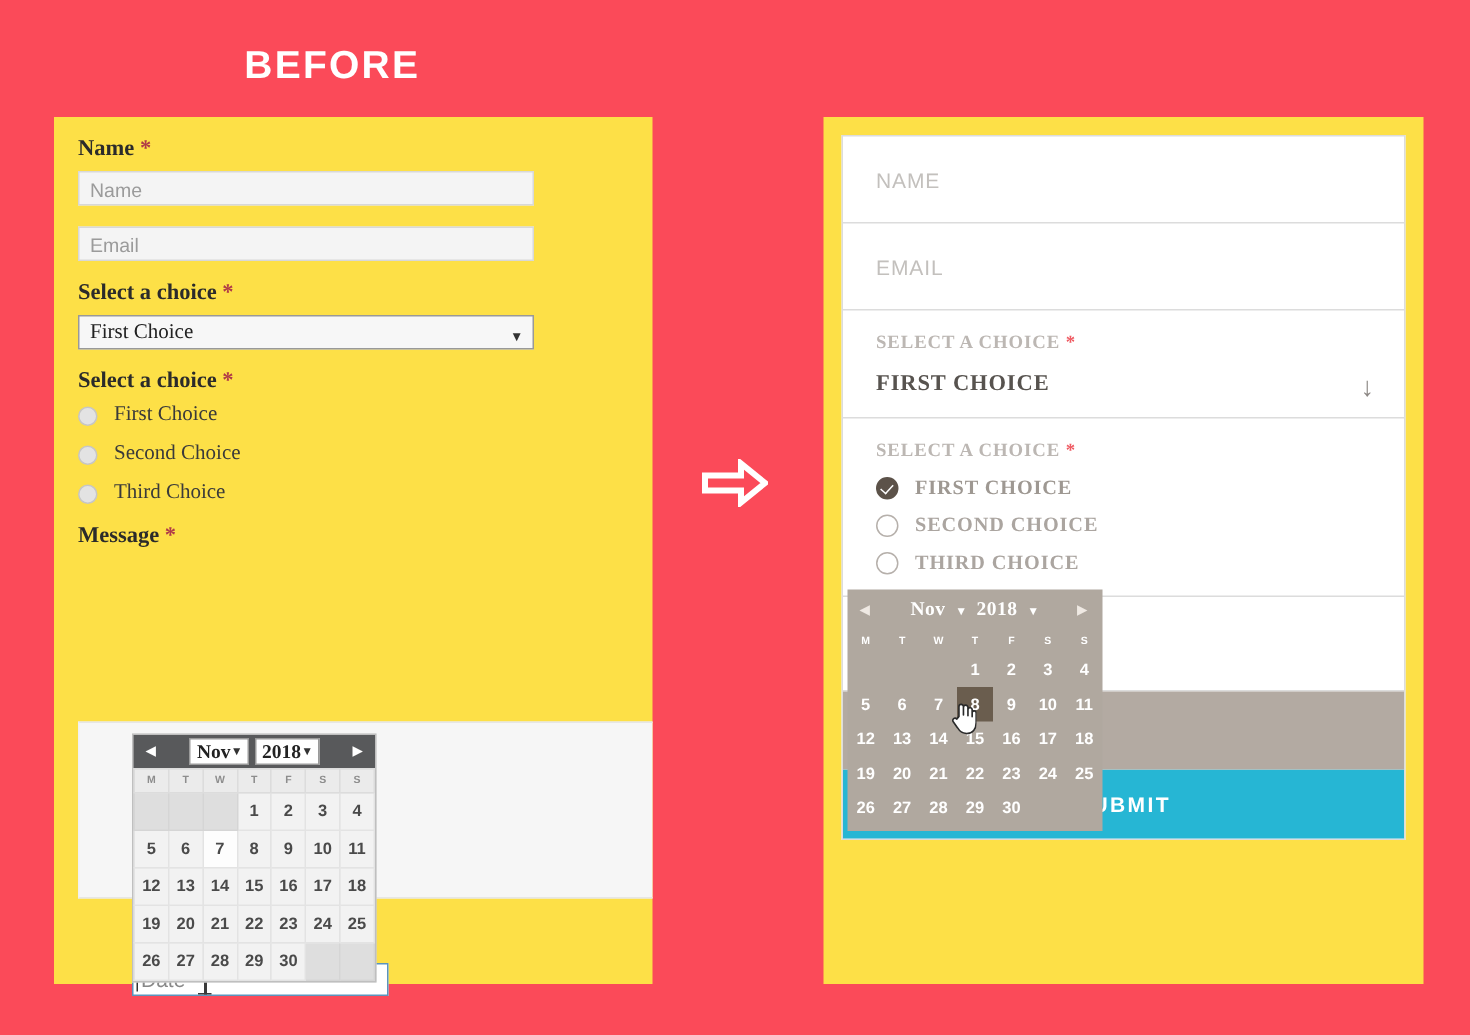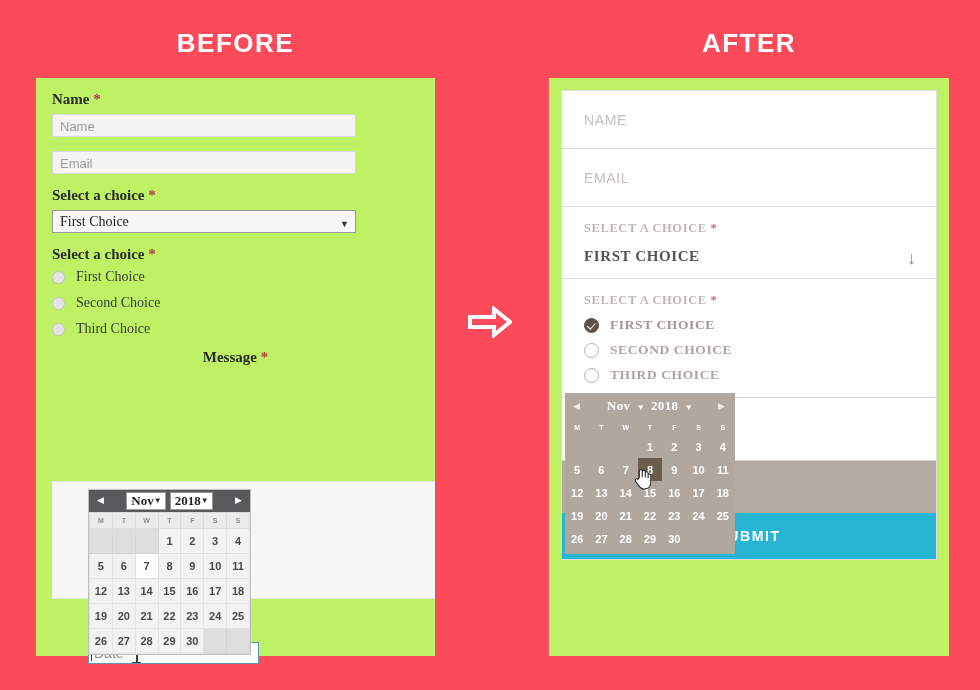--- a/index.html
+++ b/index.html
@@ -23,27 +23,27 @@
   .heading {
     position: absolute;
     top: 28px;
     color: #ffffff;
     font-family: "Liberation Sans", sans-serif;
     font-weight: bold;
     font-size: 26px;
     letter-spacing: 1.5px;
     text-align: center;
   }
-  #heading-before { left: 36px; width: 399px; }
+  #heading-before { left: 22px; width: 399px; }
   #heading-after  { left: 549px; width: 400px; }
 
   
   .panel {
     position: absolute;
-    background: #bef264;
+    background: #fde047;
     box-sizing: border-box;
   }
   #panel-before {
     left: 36px; top: 78px; width: 399px; height: 578px;
     padding: 14px 16px 0 16px;
   }
   #panel-after {
     left: 549px; top: 78px; width: 400px; height: 578px;
     padding: 12px 12px 12px 12px;
   }
@@ -104,21 +104,21 @@
     background: #e3e3e3;
     border: 1px solid #c6c6c6;
     margin-right: 11px;
     flex: none;
   }
   .b-radio-txt {
     font-family: "Liberation Serif", serif;
     font-size: 14px;
     color: #3a3a3a;
   }
-  #b-message-label { margin-top: 13px; text-align: center; }
+  #b-message-label { margin-top: 13px; }
 
   .b-textarea {
     position: absolute;
     left: 16px;
     top: 403px;
     width: 383px;
     height: 118px;
     background: #f6f6f6;
     border-top: 1px solid #e6e6e6;
     border-bottom: 1px solid #e6e6e6;
@@ -446,21 +446,20 @@
     width: 44px;
     height: 32px;
   }
 </style>
 </head>
 <body>
 
 <div class="stage">
 
   <div class="heading" id="heading-before">BEFORE</div>
-  <div class="heading" id="heading-after">AFTER</div>
 
   <div id="center-arrow">
     <svg width="44" height="32" viewBox="0 0 44 32">
       <path d="M2 11 H26 V3 L42 16 L26 29 V21 H2 Z" fill="#fb4a59" stroke="#ffffff" stroke-width="4" stroke-linejoin="miter"></path>
     </svg>
   </div>
 
   <div class="panel" id="panel-before">
 
     <div class="b-label">

